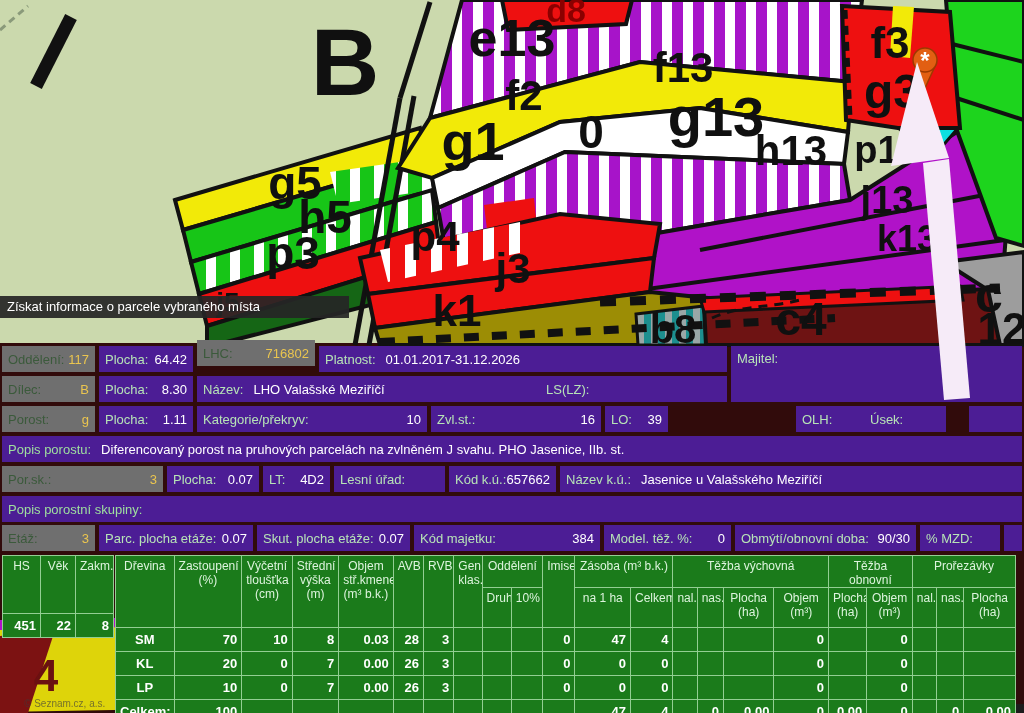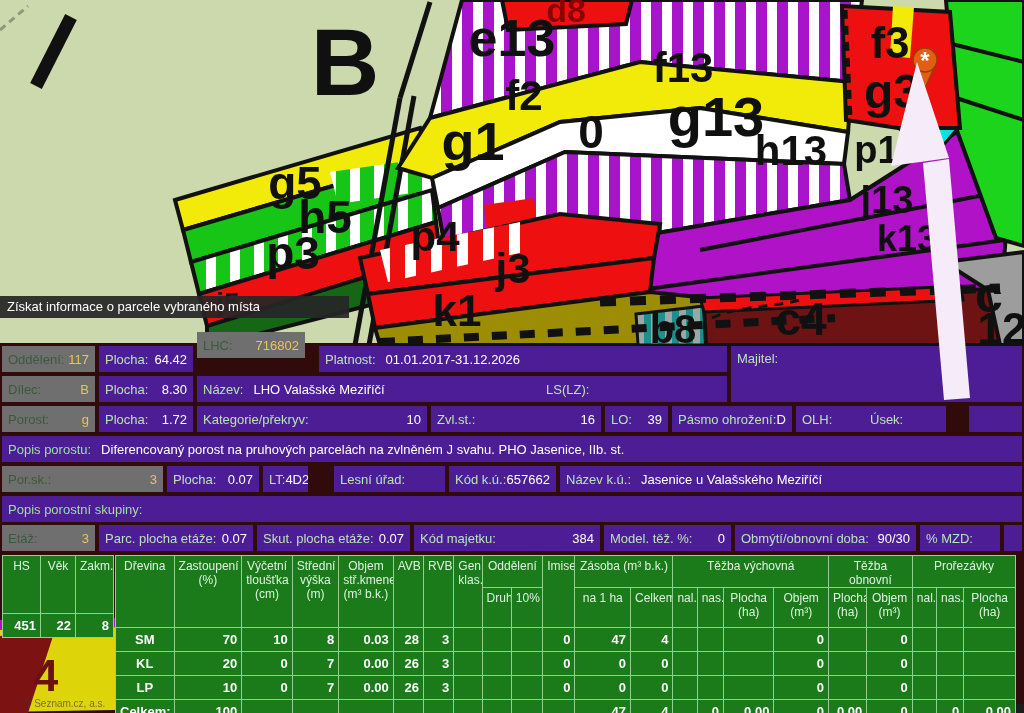--- a/index.html
+++ b/index.html
@@ -174,21 +174,21 @@
   <div class="tooltip">Získat informace o parcele vybraného místa</div>
 
   <div class="cell gray" style="left:2px;top:346px;width:93px">
     <span class="lbl">Oddělení:</span>
     <span class="val">117</span>
   </div>
   <div class="cell g" style="left:99px;top:346px;width:94px">
     <span class="lbl">Plocha:</span>
     <span class="val">64.42</span>
   </div>
-  <div class="cell gray" style="left:197px;top:332px;width:108px">
+  <div class="cell gray" style="left:197px;top:340px;width:118px">
     <span class="lbl">LHC:</span>
     <span class="val">716802</span>
   </div>
   <div class="cell g flow" style="left:319px;top:346px;width:408px">
     <span class="lbl">Platnost:</span>
     <span class="val">01.01.2017-31.12.2026</span>
   </div>
   <div class="cell g flow tall" style="left:731px;top:346px;width:291px">
     <span class="lbl">Majitel:</span>
     <span class="val"></span>
@@ -210,38 +210,34 @@
     <span class="lbl">LS(LZ):</span>
     <span class="val"></span>
   </div>
 
   <div class="cell gray" style="left:2px;top:406px;width:93px">
     <span class="lbl">Porost:</span>
     <span class="val">g</span>
   </div>
   <div class="cell g" style="left:99px;top:406px;width:94px">
     <span class="lbl">Plocha:</span>
-    <span class="val">1.72</span>
+    <span class="val">1.11</span>
   </div>
   <div class="cell g" style="left:197px;top:406px;width:230px">
     <span class="lbl">Kategorie/překryv:</span>
     <span class="val">10</span>
   </div>
   <div class="cell g" style="left:431px;top:406px;width:170px">
     <span class="lbl">Zvl.st.:</span>
     <span class="val">16</span>
   </div>
   <div class="cell g" style="left:605px;top:406px;width:63px">
     <span class="lbl">LO:</span>
     <span class="val">39</span>
   </div>
-  <div class="cell g" style="left:672px;top:406px;width:120px">
-    <span class="lbl">Pásmo ohrožení:</span>
-    <span class="val">D</span>
-  </div>
   <div class="cell g flow" style="left:796px;top:406px;width:83px">
     <span class="lbl">OLH:</span>
     <span class="val"></span>
   </div>
   <div class="cell g flow" style="left:864px;top:406px;width:82px">
     <span class="lbl">Úsek:</span>
     <span class="val"></span>
   </div>
   <div class="cell g" style="left:969px;top:406px;width:53px"></div>
 
@@ -251,21 +247,21 @@
   </div>
 
   <div class="cell gray" style="left:2px;top:466px;width:161px">
     <span class="lbl">Por.sk.:</span>
     <span class="val">3</span>
   </div>
   <div class="cell g" style="left:167px;top:466px;width:92px">
     <span class="lbl">Plocha:</span>
     <span class="val">0.07</span>
   </div>
-  <div class="cell g" style="left:263px;top:466px;width:45px">
+  <div class="cell g" style="left:263px;top:466px;width:67px">
     <span class="lbl">LT:</span>
     <span class="val">4D2</span>
   </div>
   <div class="cell g flow" style="left:334px;top:466px;width:111px">
     <span class="lbl">Lesní úřad:</span>
     <span class="val"></span>
   </div>
   <div class="cell g" style="left:449px;top:466px;width:107px">
     <span class="lbl">Kód k.ú.:</span>
     <span class="val">657662</span>

